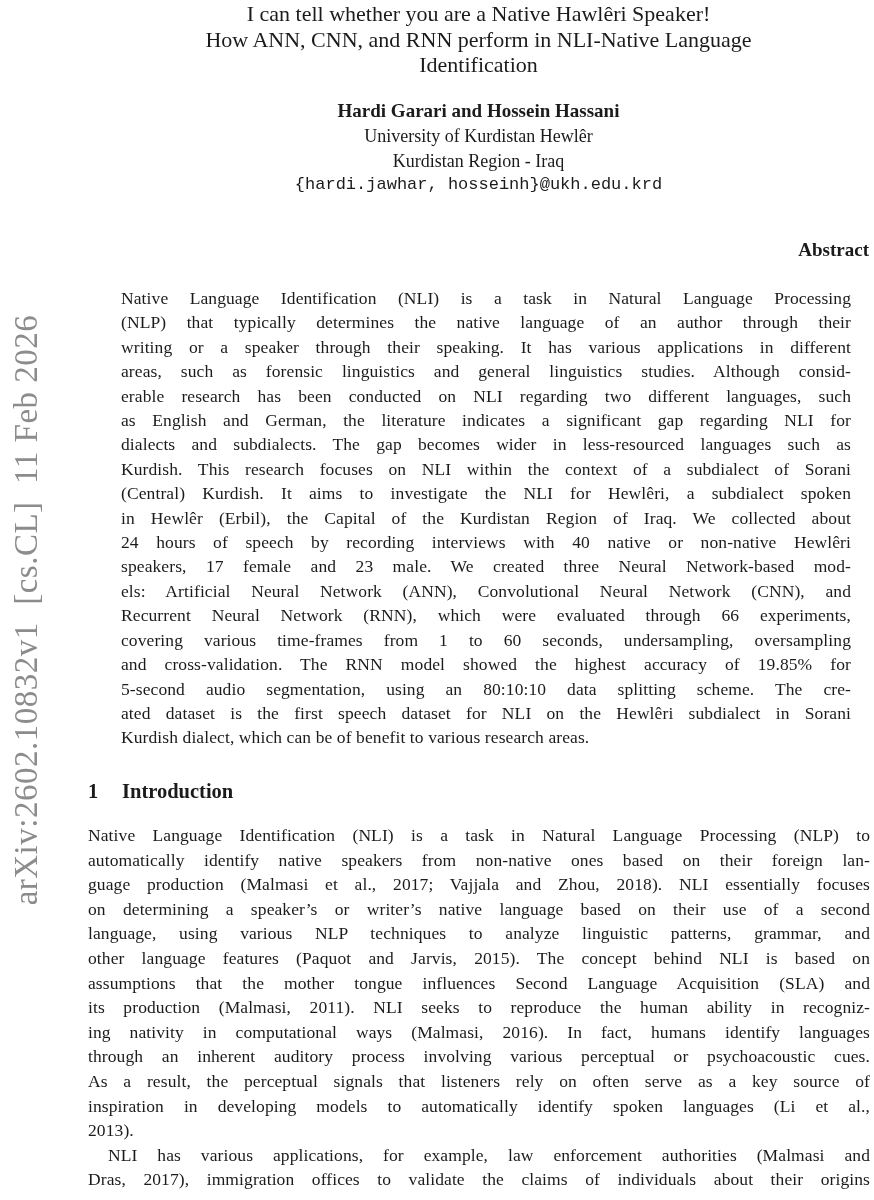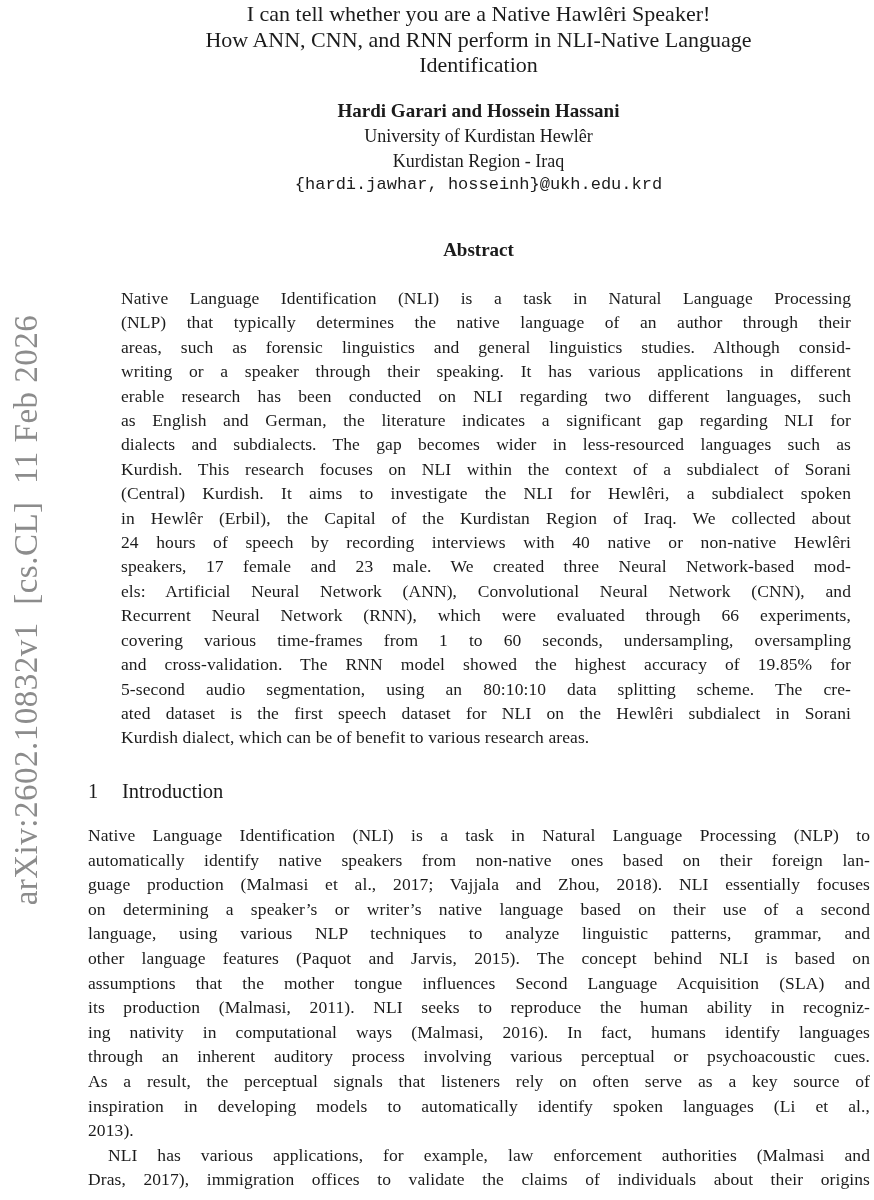--- a/index.html
+++ b/index.html
@@ -19,29 +19,29 @@
     text-align:center; font-weight:normal; font-size:22px; line-height:25.5px;
   }
   .authors-block {
     position:absolute; top:99px; left:88px; width:781px;
     text-align:center; font-size:18px; line-height:24.8px;
   }
   .authors-block .names { font-weight:bold; font-size:19px; }
   .authors-block .email { font-family:"Liberation Mono","DejaVu Sans Mono",monospace; font-size:17px; }
   .abstract-heading {
     position:absolute; top:239px; left:88px; width:781px;
-    text-align:center; font-weight:bold; font-size:19px;
+    text-align:right; font-weight:bold; font-size:19px;
   }
   .abstract-body {
     position:absolute; top:286px; left:121px; width:730px;
     font-size:17.5px; line-height:24.4px; letter-spacing:0.1px;
   }
   .section-heading {
     position:absolute; top:780px; left:88px; width:781px;
-    font-weight:normal; font-size:20.5px;
+    font-weight:bold; font-size:20.5px;
   }
   .section-heading .sec-num { display:inline-block; min-width:34px; }
   .intro-body {
     position:absolute; top:823px; left:88px; width:782px;
     font-size:17.5px; line-height:24.6px; letter-spacing:0.1px;
   }
   .jline { text-align:justify; text-align-last:justify; white-space:normal; }
   .jline.final { text-align-last:left; }
   .para2 .jline:first-child { text-indent:20px; }
 </style>
@@ -63,22 +63,22 @@
     <div>University of Kurdistan Hewlêr</div>
     <div>Kurdistan Region - Iraq</div>
     <div class="email">{hardi.jawhar, hosseinh}@ukh.edu.krd</div>
   </div>
 
   <div class="abstract-heading">Abstract</div>
 
   <div class="abstract-body">
       <div class="jline">Native Language Identification (NLI) is a task in Natural Language Processing</div>
       <div class="jline">(NLP) that typically determines the native language of an author through their</div>
+      <div class="jline">writing or a speaker through their speaking. It has various applications in different</div>
       <div class="jline">areas, such as forensic linguistics and general linguistics studies. Although consid-</div>
-      <div class="jline">writing or a speaker through their speaking. It has various applications in different</div>
       <div class="jline">erable research has been conducted on NLI regarding two different languages, such</div>
       <div class="jline">as English and German, the literature indicates a significant gap regarding NLI for</div>
       <div class="jline">dialects and subdialects. The gap becomes wider in less-resourced languages such as</div>
       <div class="jline">Kurdish. This research focuses on NLI within the context of a subdialect of Sorani</div>
       <div class="jline">(Central) Kurdish. It aims to investigate the NLI for Hewlêri, a subdialect spoken</div>
       <div class="jline">in Hewlêr (Erbil), the Capital of the Kurdistan Region of Iraq. We collected about</div>
       <div class="jline">24 hours of speech by recording interviews with 40 native or non-native Hewlêri</div>
       <div class="jline">speakers, 17 female and 23 male. We created three Neural Network-based mod-</div>
       <div class="jline">els: Artificial Neural Network (ANN), Convolutional Neural Network (CNN), and</div>
       <div class="jline">Recurrent Neural Network (RNN), which were evaluated through 66 experiments,</div>

